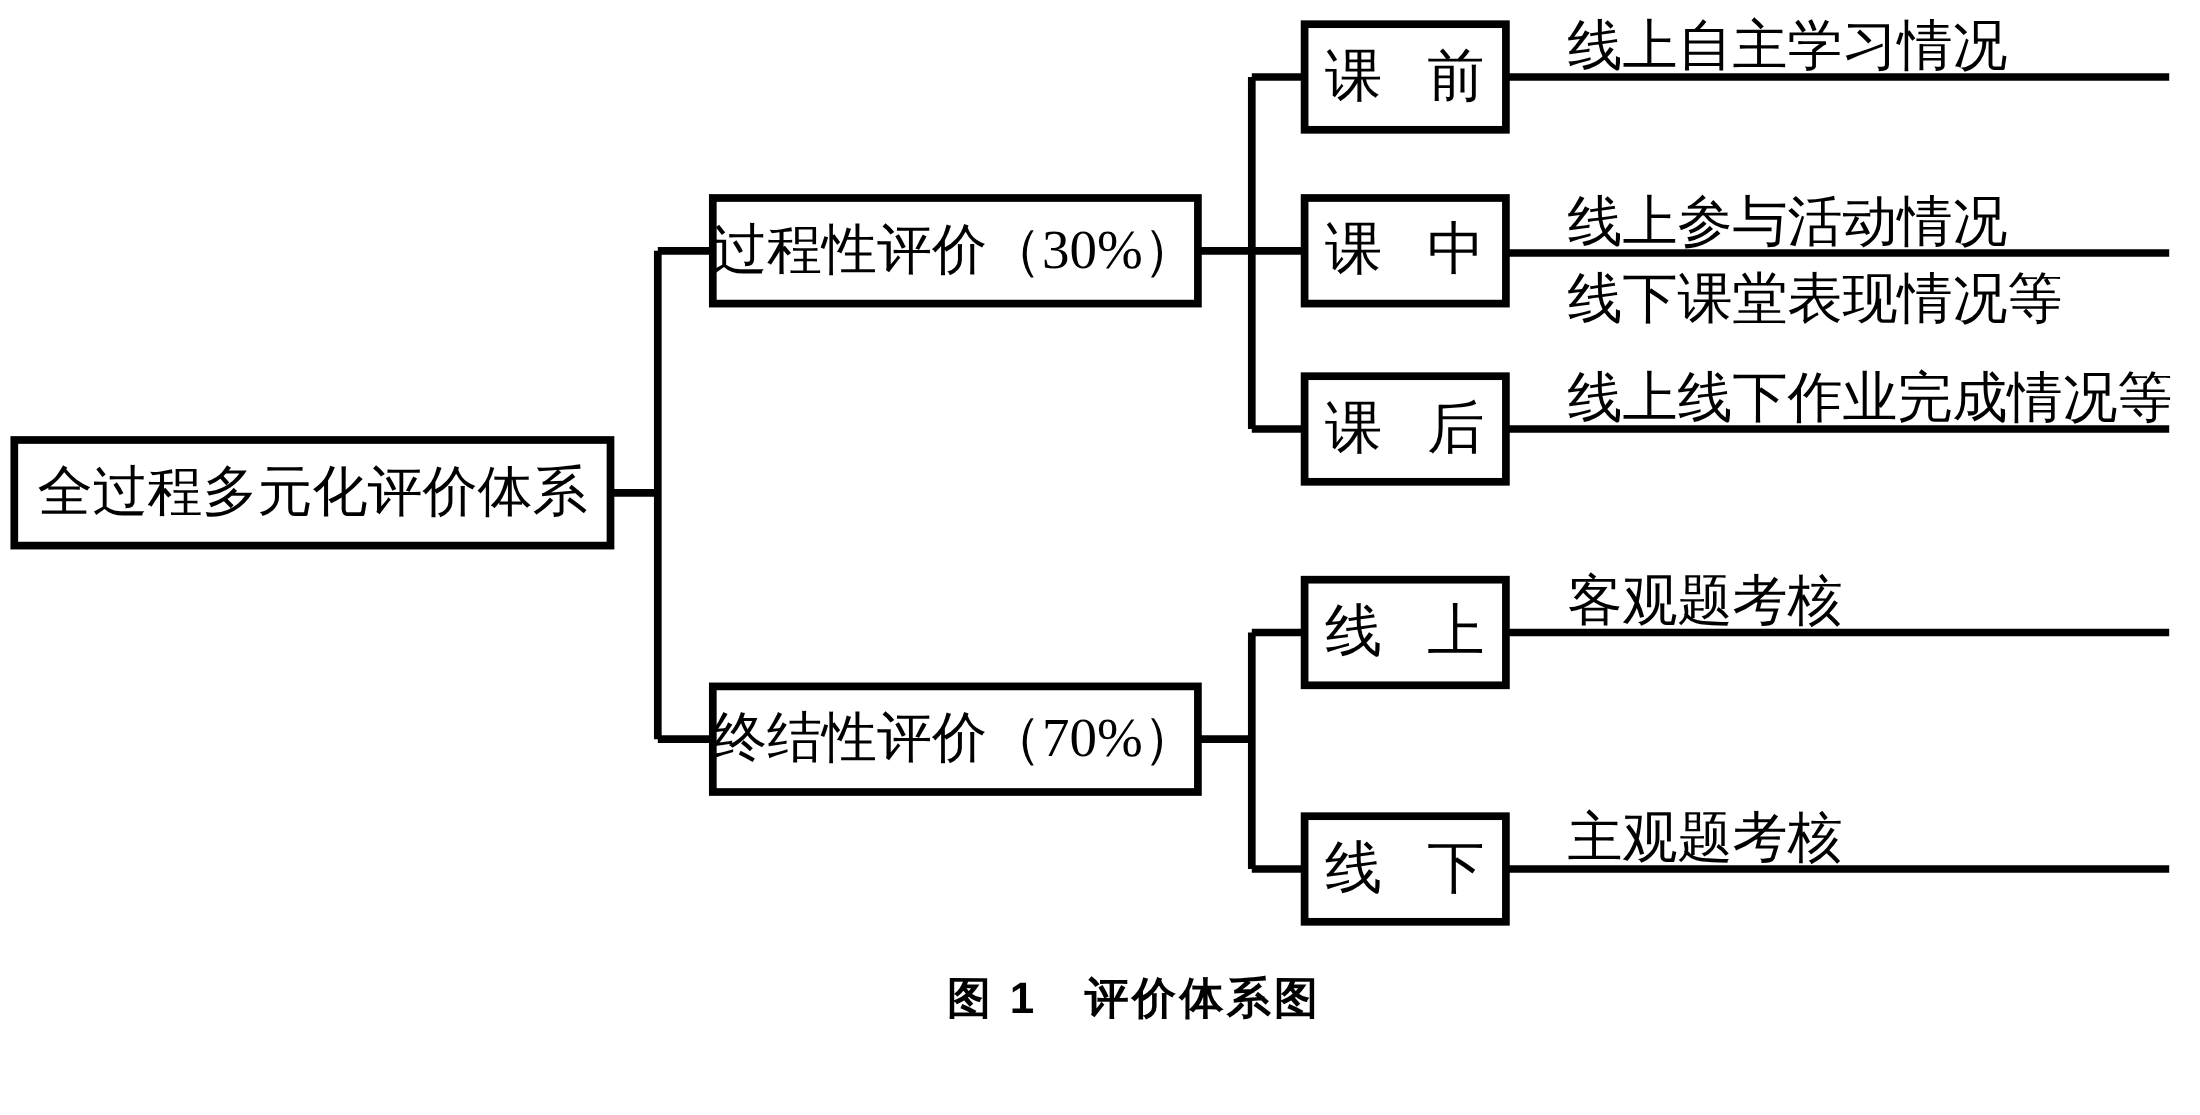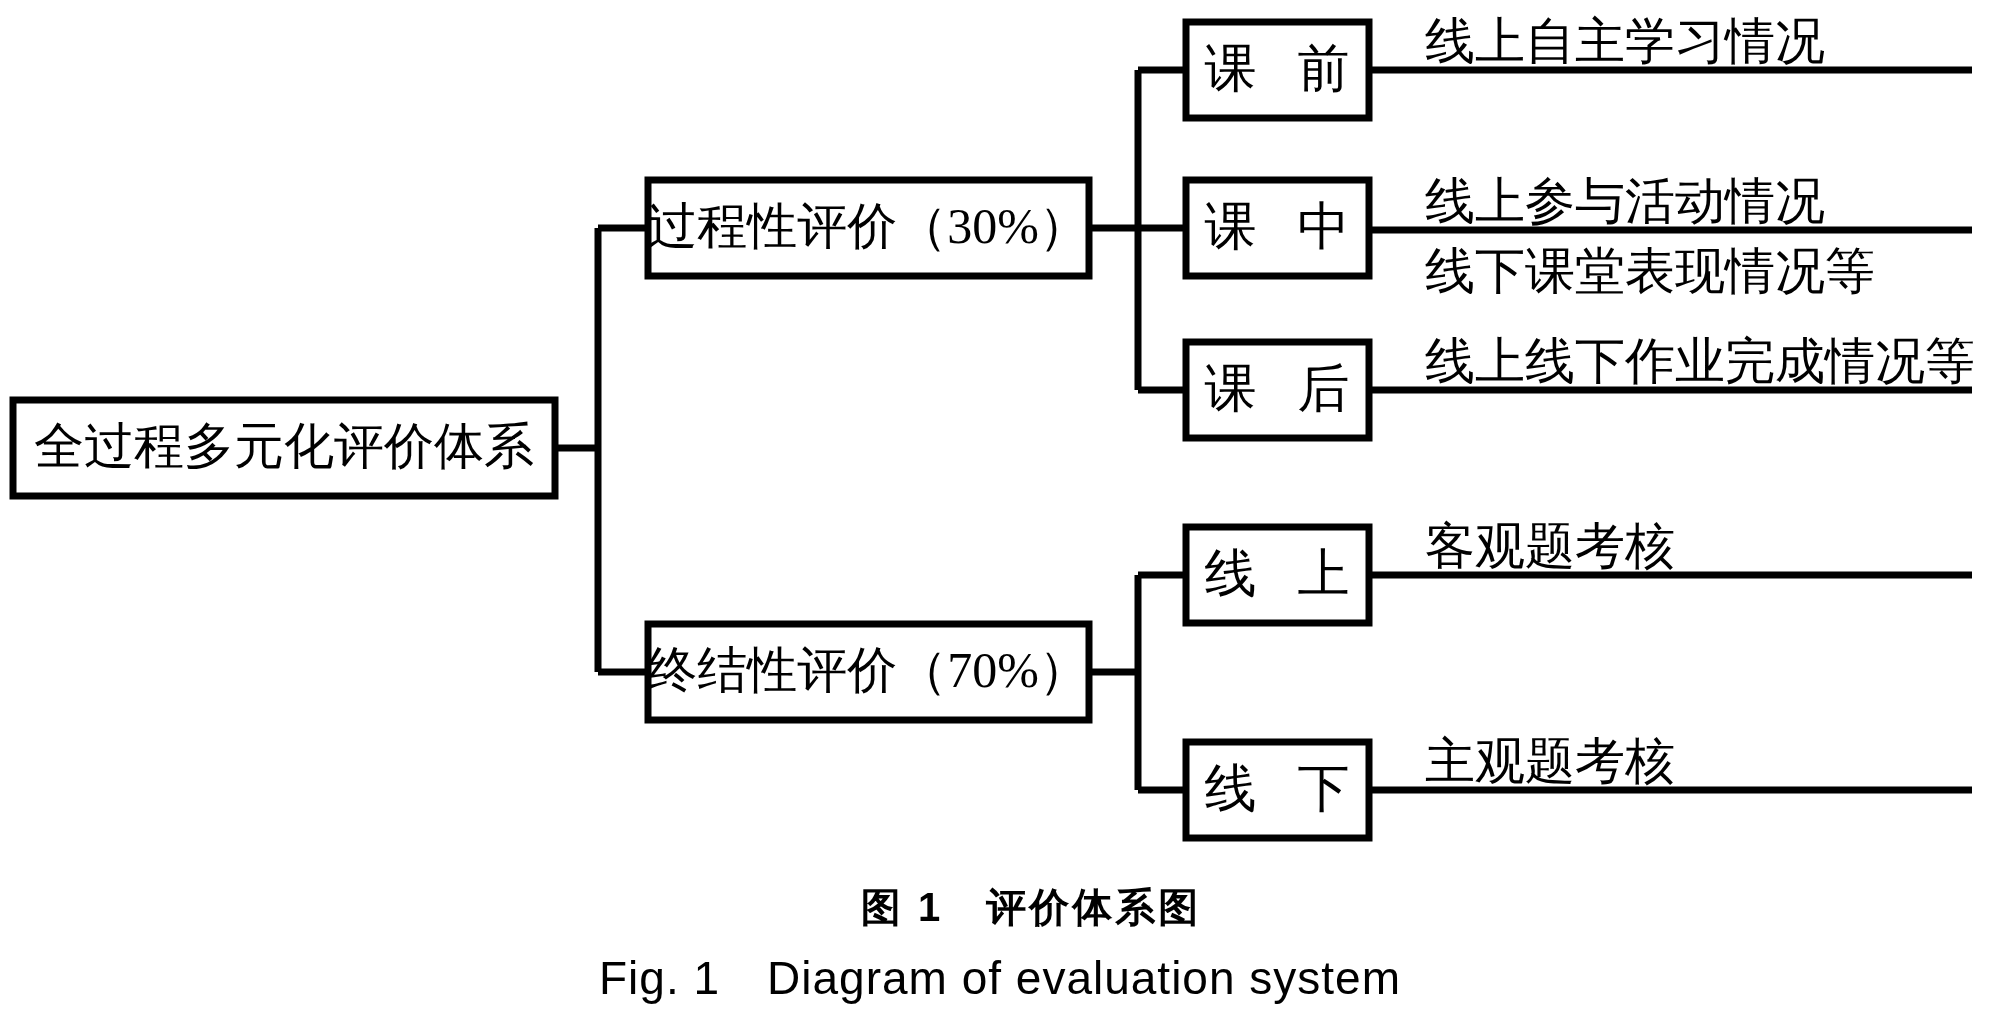--- a/index.html
+++ b/index.html
@@ -176,15 +176,14 @@
 
       <text class="leaf-label" x="1425" y="563">客观题考核</text>
 
       <text class="leaf-label" x="1425" y="778">主观题考核</text>
     </g>
 
   </svg>
 
   <div class="caption-cn" style="left:0; top:880px;">图 1　评价体系图</div>
 
-  <div class="caption-en" style="left:0; top:948px;">Fig. 1　Diagram of evaluation system</div>
 
 </div>
 
 </body></html>

